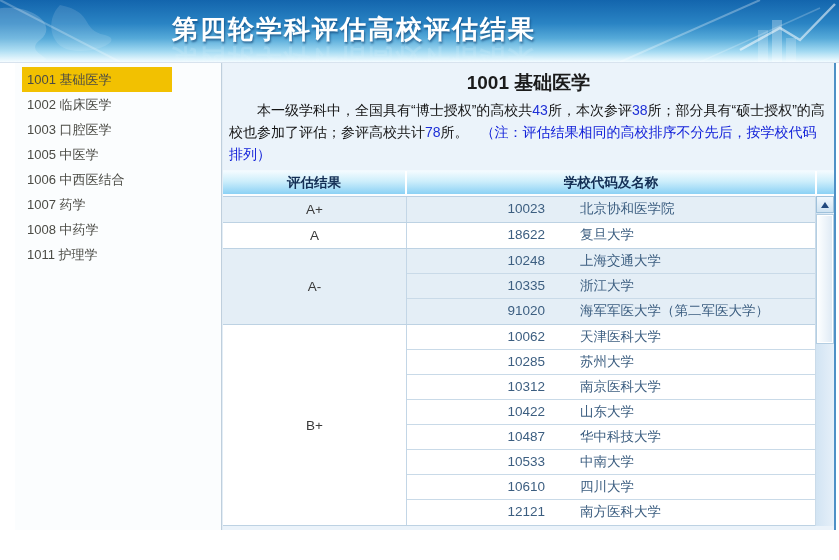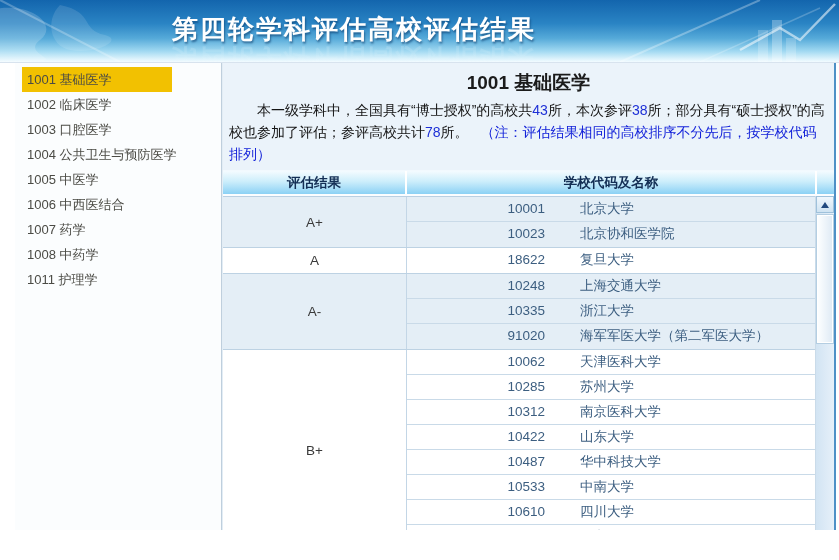--- a/index.html
+++ b/index.html
@@ -104,21 +104,20 @@
     <div class="banner-reflection">第四轮学科评估高校评估结果</div>
   </header>
 
   <div class="content">
 
     <nav class="sidebar">
       <ul id="sidebar-list">
           <li class="selected"><span>1001 基础医学</span></li>
           <li><span>1002 临床医学</span></li>
           <li><span>1003 口腔医学</span></li>
-          <li><span>1004 公共卫生与预防医学</span></li>
           <li><span>1005 中医学</span></li>
           <li><span>1006 中西医结合</span></li>
           <li><span>1007 药学</span></li>
           <li><span>1008 中药学</span></li>
           <li><span>1011 护理学</span></li>
         </ul>
     </nav>
 
     <main class="main">
       <h1 class="main-title">1001 基础医学</h1>
@@ -129,24 +128,20 @@
         <div class="t-head">
           <div class="th-grade">评估结果</div>
           <div class="th-school">学校代码及名称</div>
           <div class="th-sb"></div>
         </div>
         <div class="t-body-wrap">
           <div id="groups" class="t-body">
               <div class="group shaded">
     <div class="grade-cell">A+</div>
     <div class="schools">
-                  <div class="school-row">
-    <span class="school-code">10001</span>
-    <span class="school-name">北京大学</span>
-  </div>
                   <div class="school-row">
     <span class="school-code">10023</span>
     <span class="school-name">北京协和医学院</span>
   </div>
                 </div>
   </div>
               <div class="group plain">
     <div class="grade-cell">A</div>
     <div class="schools">
                   <div class="school-row">

